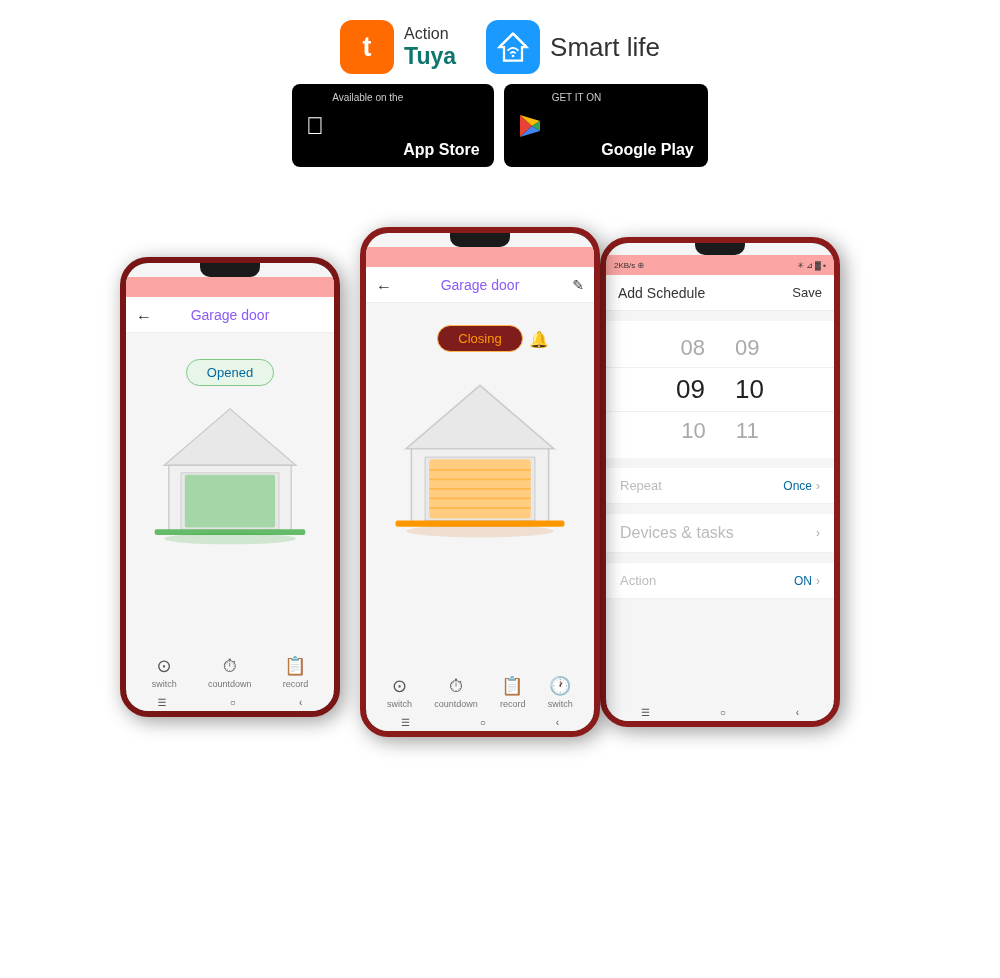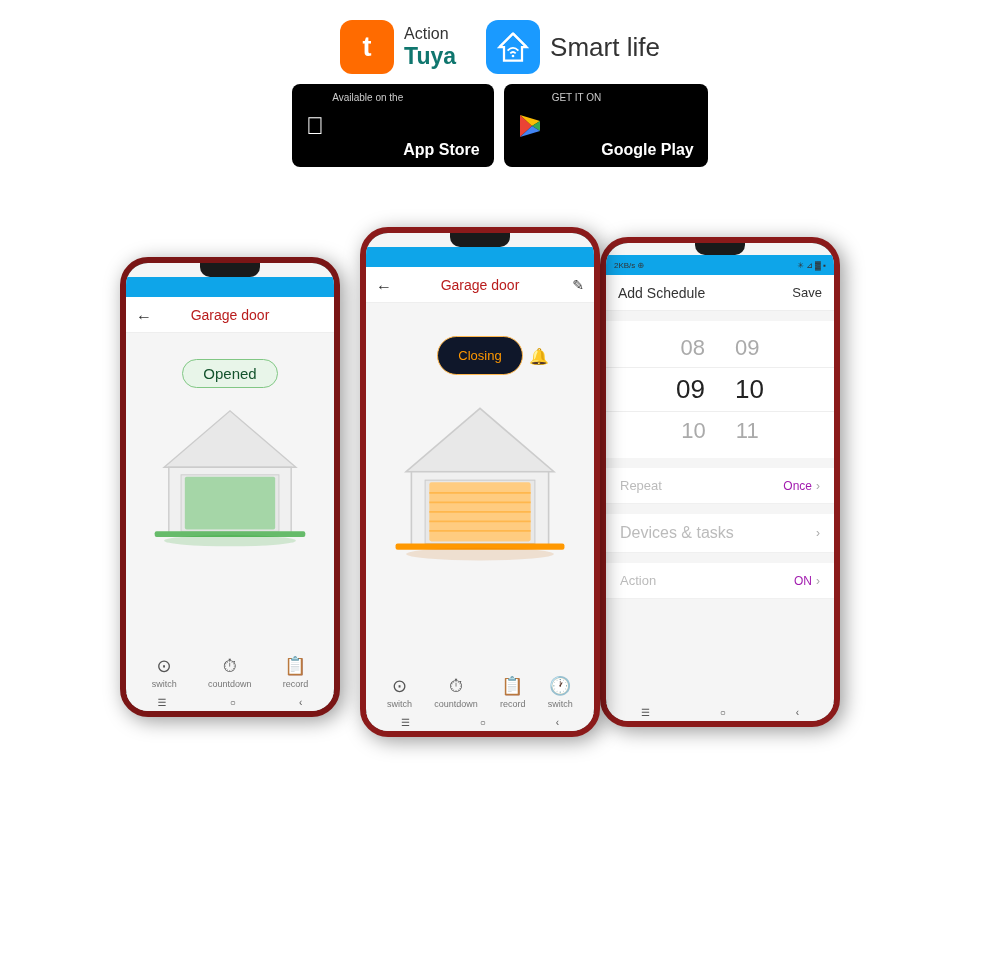--- a/index.html
+++ b/index.html
@@ -143,21 +143,21 @@
       background: #1a1a1a;
       border-radius: 0 0 10px 10px;
       margin: 0 auto;
       position: relative;
       z-index: 10;
     }
 
     
     .status-bar {
       height: 20px;
-      background: #0ea5e9;
+      background: #fca5a5;
       display: flex;
       align-items: center;
       padding: 0 8px;
       font-size: 9px;
       color: #333;
       justify-content: flex-end;
       gap: 4px;
     }
 
     
@@ -172,41 +172,41 @@
     }
     .app-header .back-arrow {
       position: absolute; left: 10px;
       font-size: 16px; color: #333;
     }
     .app-header .edit-icon {
       position: absolute; right: 10px;
       font-size: 14px; color: #333;
     }
     .app-header-title {
-      font-size: 14px; font-weight: 500; color: #b91c1c;
+      font-size: 14px; font-weight: 500; color: #8b5cf6;
     }
 
     
     .door-status-opened {
       margin: 12px auto 0;
       background: #e8f5e9;
       border: 1.5px solid #81c784;
       border-radius: 20px;
       padding: 5px 20px;
-      font-size: 15px;
-      color: #14532d;
+      font-size: 13px;
+      color: #0369a1;
       width: fit-content;
       font-weight: 500;
     }
     .door-status-closing {
-      margin: 19px auto 8px;
-      background: #0f172a;
+      margin: 8px auto 8px;
+      background: #7f1d1d;
       border: 1.5px solid #ffb74d;
       border-radius: 20px;
-      padding: 11px 20px;
+      padding: 5px 20px;
       font-size: 13px;
       color: #ff9800;
       width: fit-content;
       font-weight: 500;
       position: relative;
     }
     .bell-icon {
       position: absolute;
       right: -28px;
       top: 50%;
@@ -302,21 +302,21 @@
       margin-top: 10px;
       display: flex;
       align-items: center;
       justify-content: space-between;
       padding: 10px 14px;
       font-size: 13px;
       color: #555;
       border-bottom: 1px solid #f0f0f0;
     }
     .schedule-option .value {
-      color: #a21caf;
+      color: #0369a1;
       font-size: 12px;
     }
     .chevron { font-size: 12px; color: #aaa; }
   </style>
 </head>
 <body>
 
 <div class="brand-section">
   <div class="brand-logos">
 

